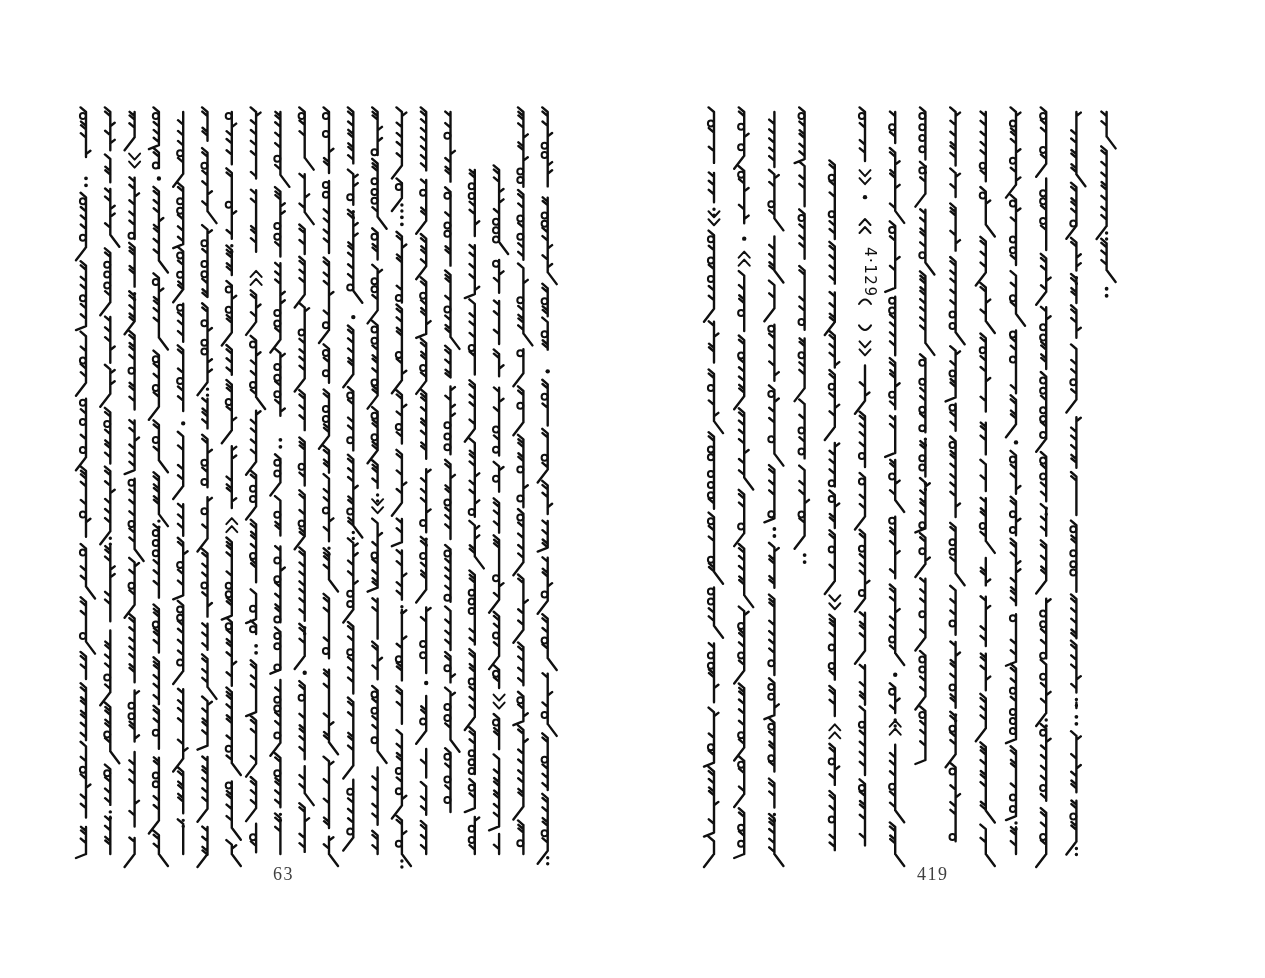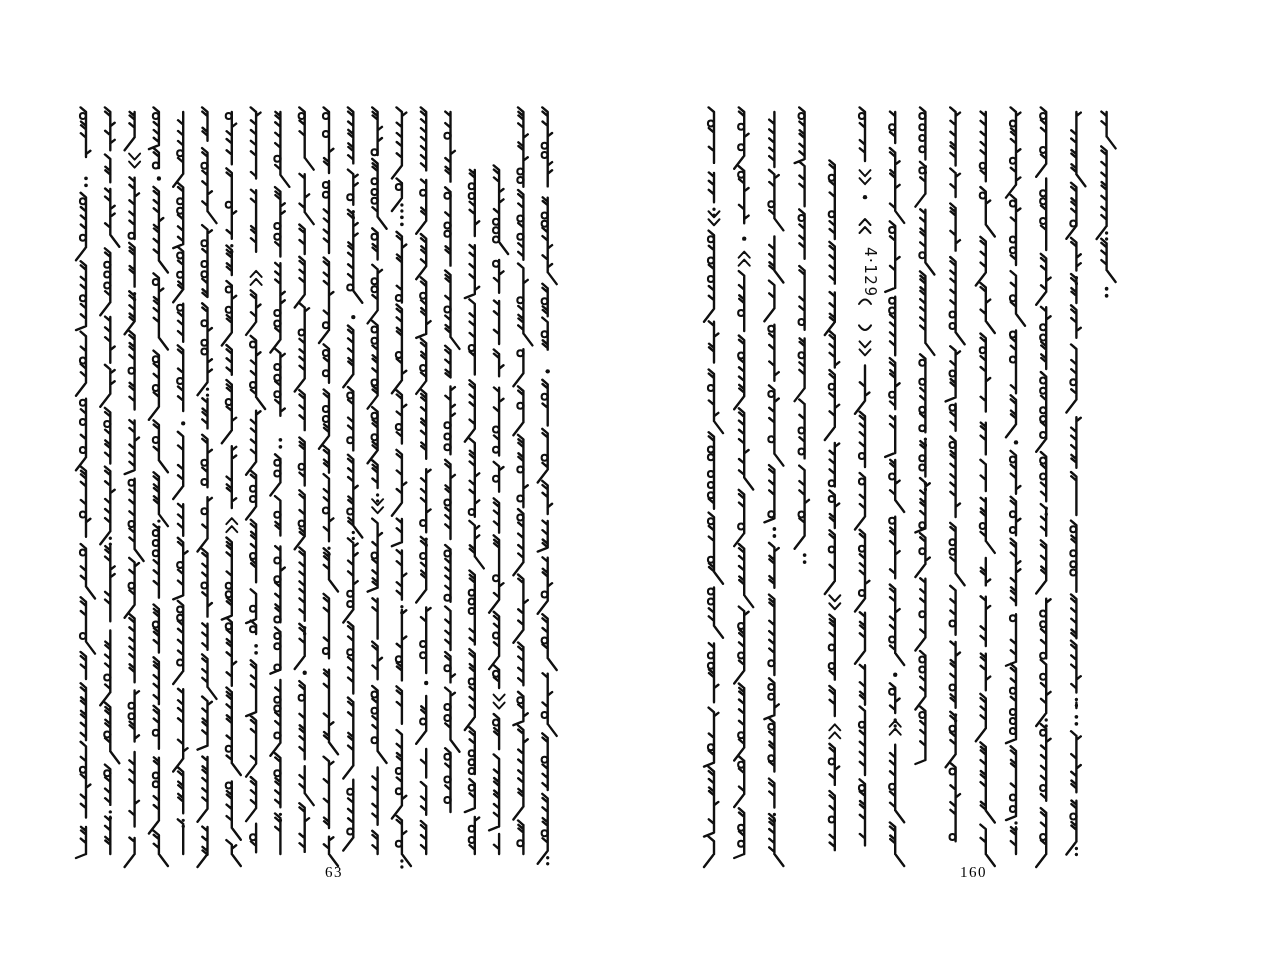--- a/index.html
+++ b/index.html
@@ -7,24 +7,24 @@
     position:relative;
     width:1265px;height:978px;
     background:#ffffff;
     overflow:hidden;
     font-family:"Liberation Serif", serif;
   }
   .script-layer{position:absolute;left:0;top:0;}
   .page-number{
     position:absolute;
     font-family:"Liberation Serif", serif;
-    font-size:15px;
-    color:#000000;
+    font-size:18px;
+    color:#404040;
     letter-spacing:1.5px;
-    text-align:right;
+    text-align:left;
     width:70px;
     transform:translateX(-50%);
   }
 </style>
 </head>
 <body>
 
 <div class="spread">
   <svg class="script-layer" id="script-svg" width="1265" height="978">
       <g>
@@ -210,14 +210,14 @@
         <g>
           <path d="M 1104.6999999999998 288.72606610832736 a 1.9 1.9 0 1 0 3.8 0 a 1.9 1.9 0 1 0 -3.8 0 M 1104.6999999999998 295.72606610832736 a 1.9 1.9 0 1 0 3.8 0 a 1.9 1.9 0 1 0 -3.8 0 " fill="#101010" stroke="none"></path>
         </g>
         <path d="M 1106.6 112 L 1106.6 136.38891177810729 M 1106.6 116 l -5.2 -4.4 M 1106.6 125.57213895116001 l -5.2 -4.4 M 1106.6 136.38891177810729 l 9 12 M 1101.1999999999998 146.31338294558228 L 1106.6 150.91338294558227 M 1106.6 150.91338294558227 L 1106.6 225.935334822163 M 1106.6 154.91338294558227 l -5.2 -4.4 M 1106.6 166.2976410901174 l -5.2 -4.4 M 1106.6 177.0274009294808 l -5.2 -4.4 M 1106.6 186.1768271178007 l -5 -4.2 M 1106.6 189.7768271178007 l -5 -4.2 M 1106.6 200.28146138135344 l -5.2 -4.4 M 1106.6 211.18525550793856 l -5.2 -4.4 M 1106.6 219.49898741208017 l -5.2 -4.4 M 1106.6 225.935334822163 l -10 13 M 1101.1999999999998 238.68854994196445 L 1106.6 243.28854994196445 M 1106.6 243.28854994196445 L 1106.6 270 M 1106.6 247.28854994196445 l -5.2 -4.4 M 1106.6 254.99441792815924 l -5.2 -4.4 M 1106.6 264.48138699959964 l -5.2 -4.4 M 1106.6 270 l 9 12 " stroke="#101010" stroke-width="2.4" fill="none" stroke-linecap="round" stroke-linejoin="round"></path>
         <path d="M 1104.8999999999999 232.935334822163 a 1.7 1.7 0 1 0 3.4 0 a 1.7 1.7 0 1 0 -3.4 0 M 1104.8999999999999 238.935334822163 a 1.7 1.7 0 1 0 3.4 0 a 1.7 1.7 0 1 0 -3.4 0 " fill="#101010" stroke="none"></path>
       </g>
     </svg>
 
   <div class="page-number" id="pgnum-left" style="left: 308px; top: 864px;">63</div>
 
-  <div class="page-number" id="pgnum-right" style="left: 952px; top: 864px;">160</div>
+  <div class="page-number" id="pgnum-right" style="left: 952px; top: 864px;">419</div>
 </div>
 
 </body></html>

